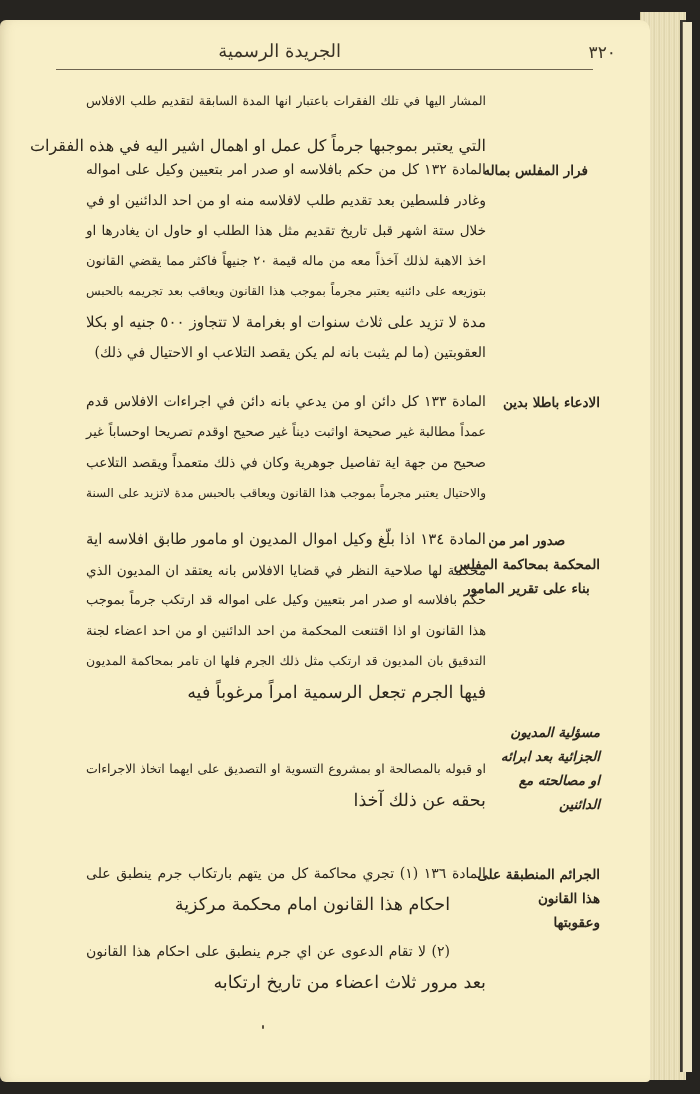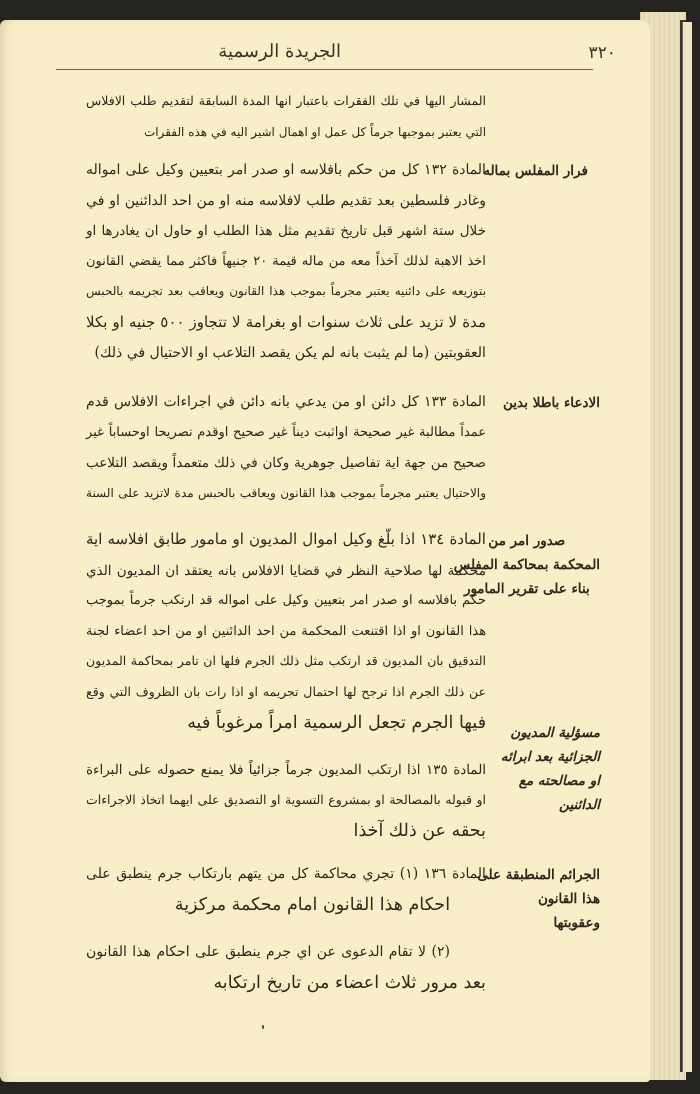--- a/index.html
+++ b/index.html
@@ -75,21 +75,21 @@
 <div class="page"></div>
 
 <div class="header">
   <span class="page-number">٣٢٠</span>
   <span class="running-title">الجريدة الرسمية</span>
 </div>
 <div class="header-rule"></div>
 
 <div class="body-text" style="left:86px; top:86px; width:400px;">
   <span class="line" style="font-size: 12.5px;">المشار اليها في تلك الفقرات باعتبار انها المدة السابقة لتقديم طلب الافلاس</span>
-  <span class="line last" style="font-size: 12px;">التي يعتبر بموجبها جرماً كل عمل او اهمال اشير اليه في هذه الفقرات</span>
+  <span class="line last" style="font-size: 16px; margin-top: 14px;">التي يعتبر بموجبها جرماً كل عمل او اهمال اشير اليه في هذه الفقرات</span>
 </div>
 
 <div class="margin-note" style="right:112px; top:158px;padding-left:32px;">
   <span class="ml">فرار المفلس بماله</span>
 </div>
 <div class="body-text" style="left:86px; top:154px; width:400px;">
   <span class="line" style="font-size: 14px;">المادة ١٣٢   كل من حكم بافلاسه او صدر امر بتعيين وكيل على امواله</span>
   <span class="line" style="font-size: 14px;">وغادر فلسطين بعد تقديم طلب لافلاسه منه او من احد الدائنين او في</span>
   <span class="line" style="font-size: 13.5px;">خلال ستة اشهر قبل تاريخ تقديم مثل هذا الطلب او حاول ان يغادرها او</span>
   <span class="line" style="font-size: 13px;">اخذ الاهبة لذلك آخذاً معه من ماله قيمة ٢٠ جنيهاً فاكثر مما يقضي القانون</span>
@@ -112,32 +112,30 @@
   <span class="ml">صدور امر من</span>
   <span class="ml">المحكمة بمحاكمة المفلس</span>
   <span class="ml">بناء على تقرير المامور</span>
 </div>
 <div class="body-text" style="left:86px; top:524px; width:400px;">
   <span class="line" style="font-size: 15px;">المادة ١٣٤   اذا بلّغ وكيل اموال المديون او مامور طابق افلاسه اية</span>
   <span class="line" style="font-size: 13.5px;">محكمة لها صلاحية النظر في قضايا الافلاس بانه يعتقد ان المديون الذي</span>
   <span class="line" style="font-size: 13px;">حكم بافلاسه او صدر امر بتعيين وكيل على امواله قد ارتكب جرماً بموجب</span>
   <span class="line" style="font-size: 13px;">هذا القانون او اذا اقتنعت المحكمة من احد الدائنين او من احد اعضاء لجنة</span>
   <span class="line" style="font-size: 12.5px;">التدقيق بان المديون قد ارتكب مثل ذلك الجرم فلها ان تامر بمحاكمة المديون</span>
-  <span class="line" style="font-size: 12.5px;">عن ذلك الجرم اذا ترجح لها احتمال تجريمه او اذا رات بان الظروف التي وقع</span>
   <span class="line last" style="font-size: 17.5px;">فيها الجرم تجعل الرسمية امراً مرغوباً فيه</span>
 </div>
 
 <div class="margin-note" style="right:100px; top:720px;font-style:italic;">
   <span class="ml">مسؤلية المديون</span>
   <span class="ml">الجزائية بعد ابرائه</span>
   <span class="ml">او مصالحته مع</span>
   <span class="ml">الدائنين</span>
 </div>
 <div class="body-text" style="left:86px; top:754px; width:400px;">
-  <span class="line" style="font-size: 13.5px;">المادة ١٣٥   اذا ارتكب المديون جرماً جزائياً فلا يمنع حصوله على البراءة</span>
   <span class="line" style="font-size: 12.5px;">او قبوله بالمصالحة او بمشروع التسوية او التصديق على ايهما اتخاذ الاجراءات</span>
   <span class="line last" style="font-size: 17.5px;">بحقه عن ذلك آخذا</span>
 </div>
 
 <div class="margin-note" style="right:100px; top:862px;">
   <span class="ml">الجرائم المنطبقة على</span>
   <span class="ml">هذا القانون</span>
   <span class="ml">وعقوبتها</span>
 </div>
 <div class="body-text" style="left:86px; top:858px; width:400px;">

